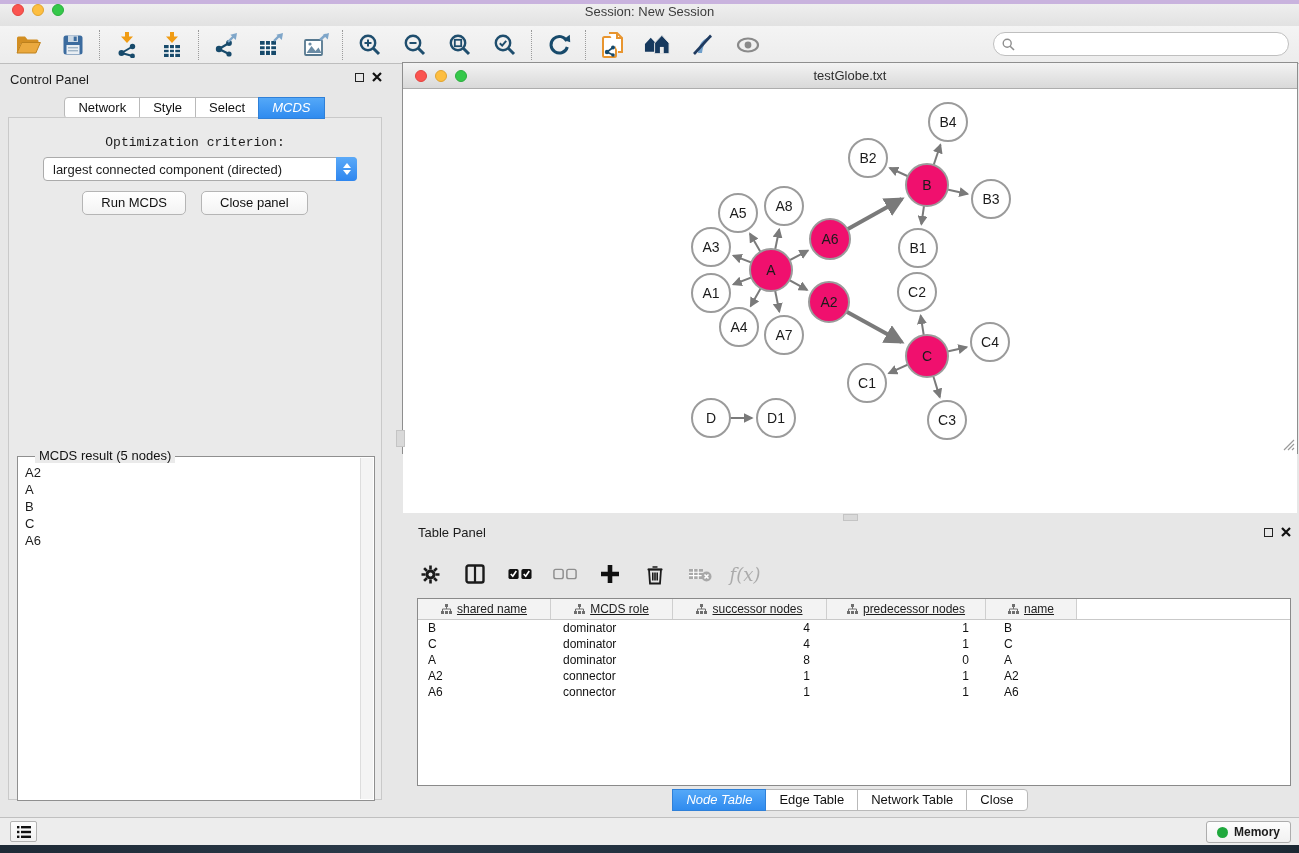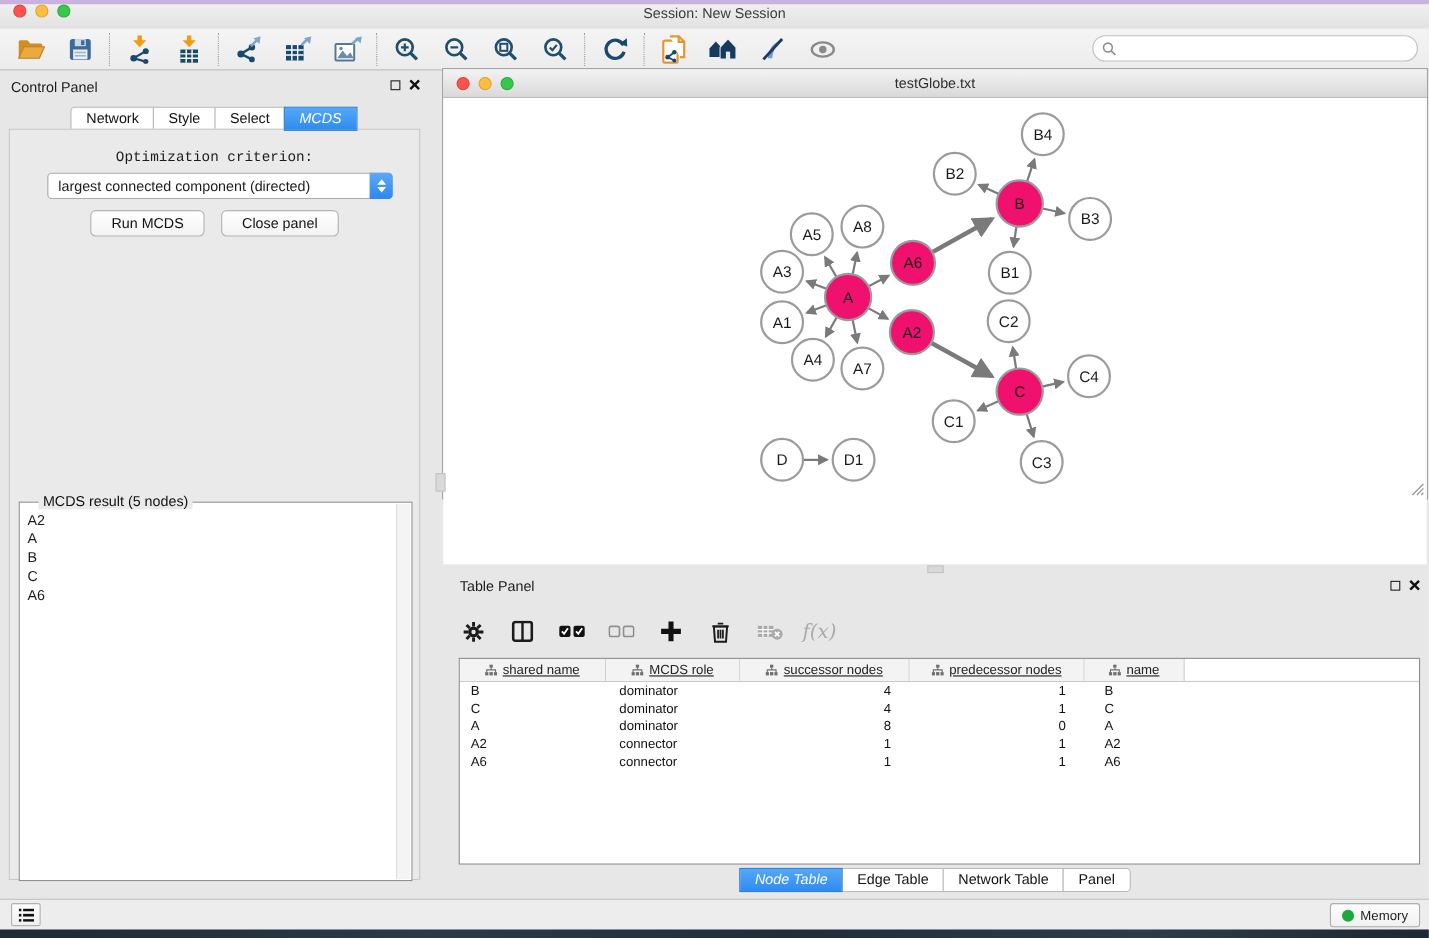--- a/index.html
+++ b/index.html
@@ -83,21 +83,21 @@
   .td { overflow:hidden; white-space:nowrap; }
   .td.l0{padding-left:10px;} .td.l1{padding-left:12px;}
   .td.r{text-align:right;padding-right:17px;} .td.l4{padding-left:18px;}
   .tp-tabs { position:absolute; left:0; top:270px; width:100%; display:flex; justify-content:center;}
 
   
   .statusbar { position:absolute; left:0; top:817px; width:100%; height:28px; background:#EDEDED; border-top:1px solid #C0C0C0;}
   .list-btn { position:absolute; left:10px; top:3px; width:27px; height:21px; background:linear-gradient(#FDFDFD,#F0F0F0);
     border:1px solid #B2B2B2; border-radius:2px; display:flex; align-items:center; justify-content:center;}
   .mem-btn { position:absolute; right:8px; top:3px; height:22px; background:linear-gradient(#FDFDFD,#F1F1F1);
-    border:1px solid #ADADAD; border-radius:3px; display:flex; align-items:center; gap:6px; padding:0 10px; font-size:12px;}
+    border:1px solid #ADADAD; border-radius:3px; display:flex; align-items:center; gap:6px; padding:0 10px; font-size:12px;font-weight:bold;}
   .mem-dot { width:11px; height:11px; border-radius:50%; }
   .desktop-bottom { position:absolute; left:0; top:845px; width:100%; height:8px;
     background:linear-gradient(90deg,#1E2A36,#2A3A49 30%,#202E3C 55%,#2C3C4A 80%,#1C2833); }
 
   svg { display:block; }
 </style>
 </head>
 <body>
 
 <div class="screen">
@@ -547,21 +547,21 @@
             <div class="td r" style="width: 154px;">1</div>
             <div class="td r" style="width: 159px;">1</div>
             <div class="td l4" style="width: 91px;">A6</div>
           </div>
         </div>
     </div>
     <div class="tp-tabs" id="tp-tabs">
         <span class="seg active">Node Table</span>
         <span class="seg">Edge Table</span>
         <span class="seg">Network Table</span>
-        <span class="seg">Panel</span>
+        <span class="seg">Close</span>
       </div>
   </div>
 
   <div class="statusbar">
     <span class="list-btn">
       <svg width="14" height="12" viewBox="0 0 14 12">
           <rect x="0" y="0" width="2.4" height="2.4" fill="#111"></rect>
           <rect x="0" y="4.8" width="2.4" height="2.4" fill="#111"></rect>
           <rect x="0" y="9.6" width="2.4" height="2.4" fill="#111"></rect>
           <rect x="4" y="0" width="10" height="2.4" fill="#111"></rect>

